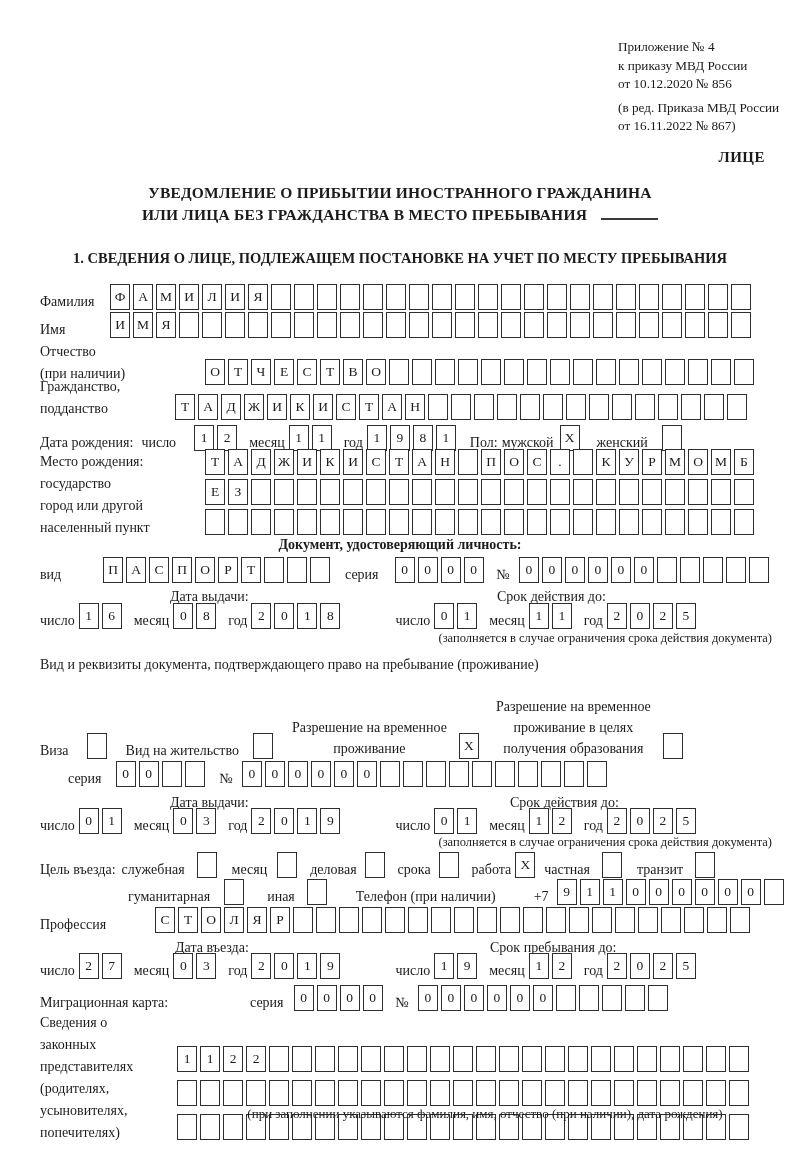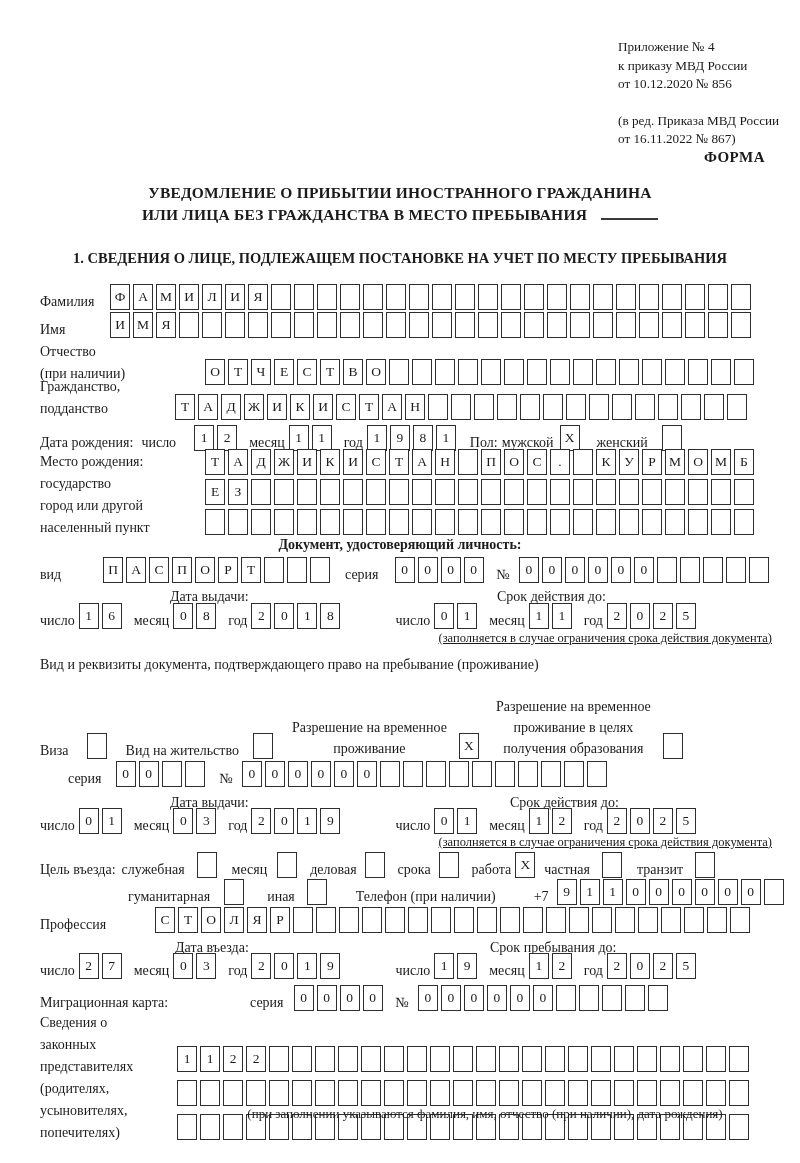--- a/index.html
+++ b/index.html
@@ -15,39 +15,39 @@
   .boxes{display:inline-flex;flex:none;}
   .box{
     box-sizing:border-box;flex:none;width:20px;height:26px;margin-right:3px;
     border:1.8px solid #2e2e2e;display:inline-flex;align-items:center;justify-content:center;
     font-size:13.5px;background:#fff;
   }
   .apx{font-size:13.2px;line-height:18.5px;}
   .title{text-align:center;font-weight:bold;font-size:15.5px;line-height:22px;letter-spacing:.2px;}
   .blank{display:inline-block;width:57px;border-bottom:2.2px solid #3a3a3a;margin-left:14px;height:14px;}
   .lbl2{line-height:22px;}
-  .note{font-size:12.5px;color:#1b1b1b;text-decoration:underline;}
+  .note{font-size:12.5px;color:#1b1b1b;}
   .opt{text-align:center;line-height:21px;flex:none;}
   .dl{margin-right:4px;flex:none;font-family:Liberation Serif, serif;}
   .dg{margin-right:9px;display:inline-flex;flex:none;}
 </style>
 </head>
 <body>
 
 <div class="page">
 
   <div class="abs apx" style="left:618px;top:38px">
     <div>Приложение № 4</div>
     <div>к приказу МВД России</div>
     <div>от 10.12.2020 № 856</div>
-    <div style="margin-top:18px">(в ред. Приказа МВД России</div>
+    <div style="margin-top:5px">(в ред. Приказа МВД России</div>
     <div>от 16.11.2022 № 867)</div>
   </div>
 
-  <div class="abs bold" style="right:35px;top:149px;font-size:15px;letter-spacing:.5px">ФОРМА</div>
+  <div class="abs bold" style="right:35px;top:149px;font-size:15px;letter-spacing:.5px">ЛИЦЕ</div>
 
   <div class="abs title" style="left:0;top:182px;width:800px">
     <div>УВЕДОМЛЕНИЕ О ПРИБЫТИИ ИНОСТРАННОГО ГРАЖДАНИНА</div>
     <div>
       <span>ИЛИ ЛИЦА БЕЗ ГРАЖДАНСТВА В МЕСТО ПРЕБЫВАНИЯ</span><span class="blank"></span>
     </div>
   </div>
 
   <div class="abs bold" style="left:0;top:250px;width:800px;text-align:center;font-size:14.5px">1. СВЕДЕНИЯ О ЛИЦЕ, ПОДЛЕЖАЩЕМ ПОСТАНОВКЕ НА УЧЕТ ПО МЕСТУ ПРЕБЫВАНИЯ</div>
 

